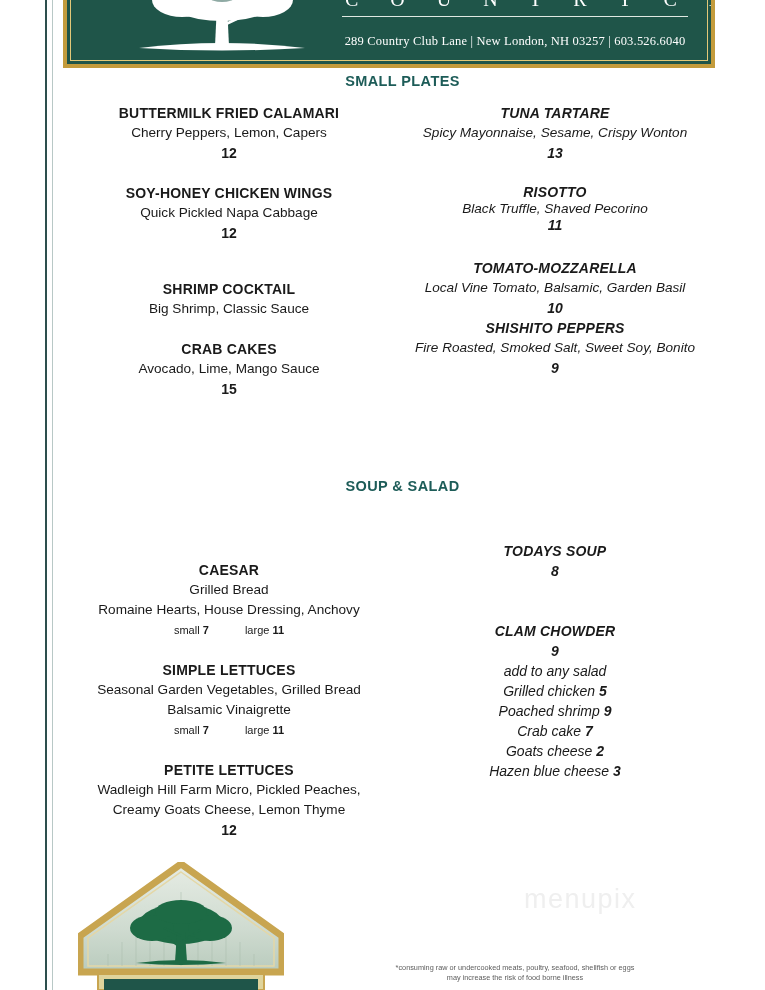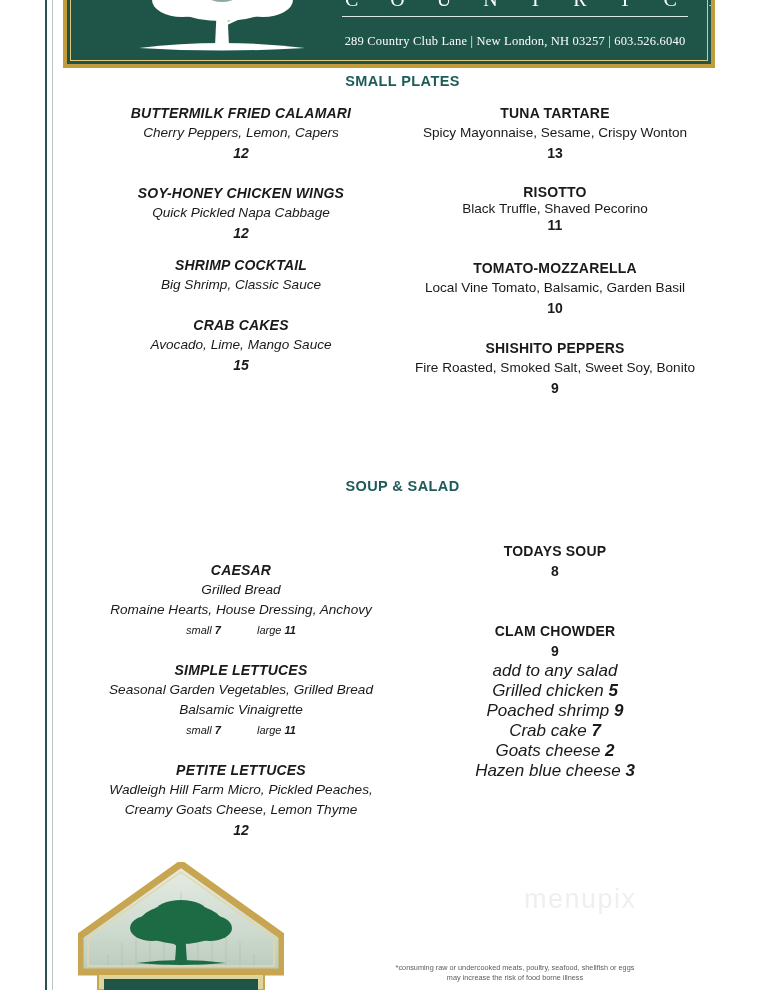--- a/index.html
+++ b/index.html
@@ -101,22 +101,22 @@
     font-weight: bold;
     color: #1d5c58;
     letter-spacing: .4px;
     padding-left: 20px;
   }
   #title-small-plates { top: 73px; }
   #title-soup-salad  { top: 478px; }
 
   
   .col { position: absolute; }
-  .col-left  { left: 94px;  width: 294px; font-style: italic; }
-  .col-right { left: 398px; width: 314px; }
+  .col-left  { left: 82px;  width: 294px; }
+  .col-right { left: 398px; width: 314px; font-style: italic; }
 
   .item { text-align: center; }
   .item-name {
     font-size: 14px;
     font-weight: bold;
     letter-spacing: .2px;
     line-height: 20px;
   }
   .item-desc {
     font-size: 13.6px;
@@ -143,21 +143,21 @@
   .size-row .gap { display: inline-block; width: 30px; }
 
   
   #addons {
     position: absolute;
     left: 398px;
     top: 661px;
     width: 314px;
     text-align: center;
     font-style: italic;
-    font-size: 17px;
+    font-size: 14px;
     line-height: 20px;
   }
   #addons .addon-price { font-weight: bold; font-style: italic; }
 
   
   #watermark {
     position: absolute;
     left: 524px;
     top: 884px;
     font-size: 27px;
@@ -223,21 +223,21 @@
   </div>
 
   <div class="section-title" id="title-small-plates">SMALL PLATES</div>
 
   <div class="col col-left" style="top:103px;">
     <div class="item" style="margin-bottom:20px;">
       <div class="item-name">BUTTERMILK FRIED CALAMARI</div>
       <div class="item-desc">Cherry Peppers, Lemon, Capers</div>
       <div class="item-price">12</div>
     </div>
-    <div class="item" style="margin-bottom:12px;">
+    <div class="item" style="margin-bottom:36px;">
       <div class="item-name">SOY-HONEY CHICKEN WINGS</div>
       <div class="item-desc">Quick Pickled Napa Cabbage</div>
       <div class="item-price">12</div>
     </div>
     <div class="item" style="margin-bottom:20px;">
       <div class="item-name">SHRIMP COCKTAIL</div>
       <div class="item-desc">Big Shrimp, Classic Sauce</div>
     </div>
     <div class="item">
       <div class="item-name">CRAB CAKES</div>
@@ -250,21 +250,21 @@
     <div class="item" style="margin-bottom:21px;">
       <div class="item-name">TUNA TARTARE</div>
       <div class="item-desc">Spicy Mayonnaise, Sesame, Crispy Wonton</div>
       <div class="item-price">13</div>
     </div>
     <div class="item tight" style="margin-bottom:24px;">
       <div class="item-name">RISOTTO</div>
       <div class="item-desc">Black Truffle, Shaved Pecorino</div>
       <div class="item-price">11</div>
     </div>
-    <div class="item" style="margin-bottom:20px;">
+    <div class="item" style="">
       <div class="item-name">TOMATO-MOZZARELLA</div>
       <div class="item-desc">Local Vine Tomato, Balsamic, Garden Basil</div>
       <div class="item-price">10</div>
     </div>
     <div class="item">
       <div class="item-name">SHISHITO PEPPERS</div>
       <div class="item-desc">Fire Roasted, Smoked Salt, Sweet Soy, Bonito</div>
       <div class="item-price">9</div>
     </div>
   </div>

